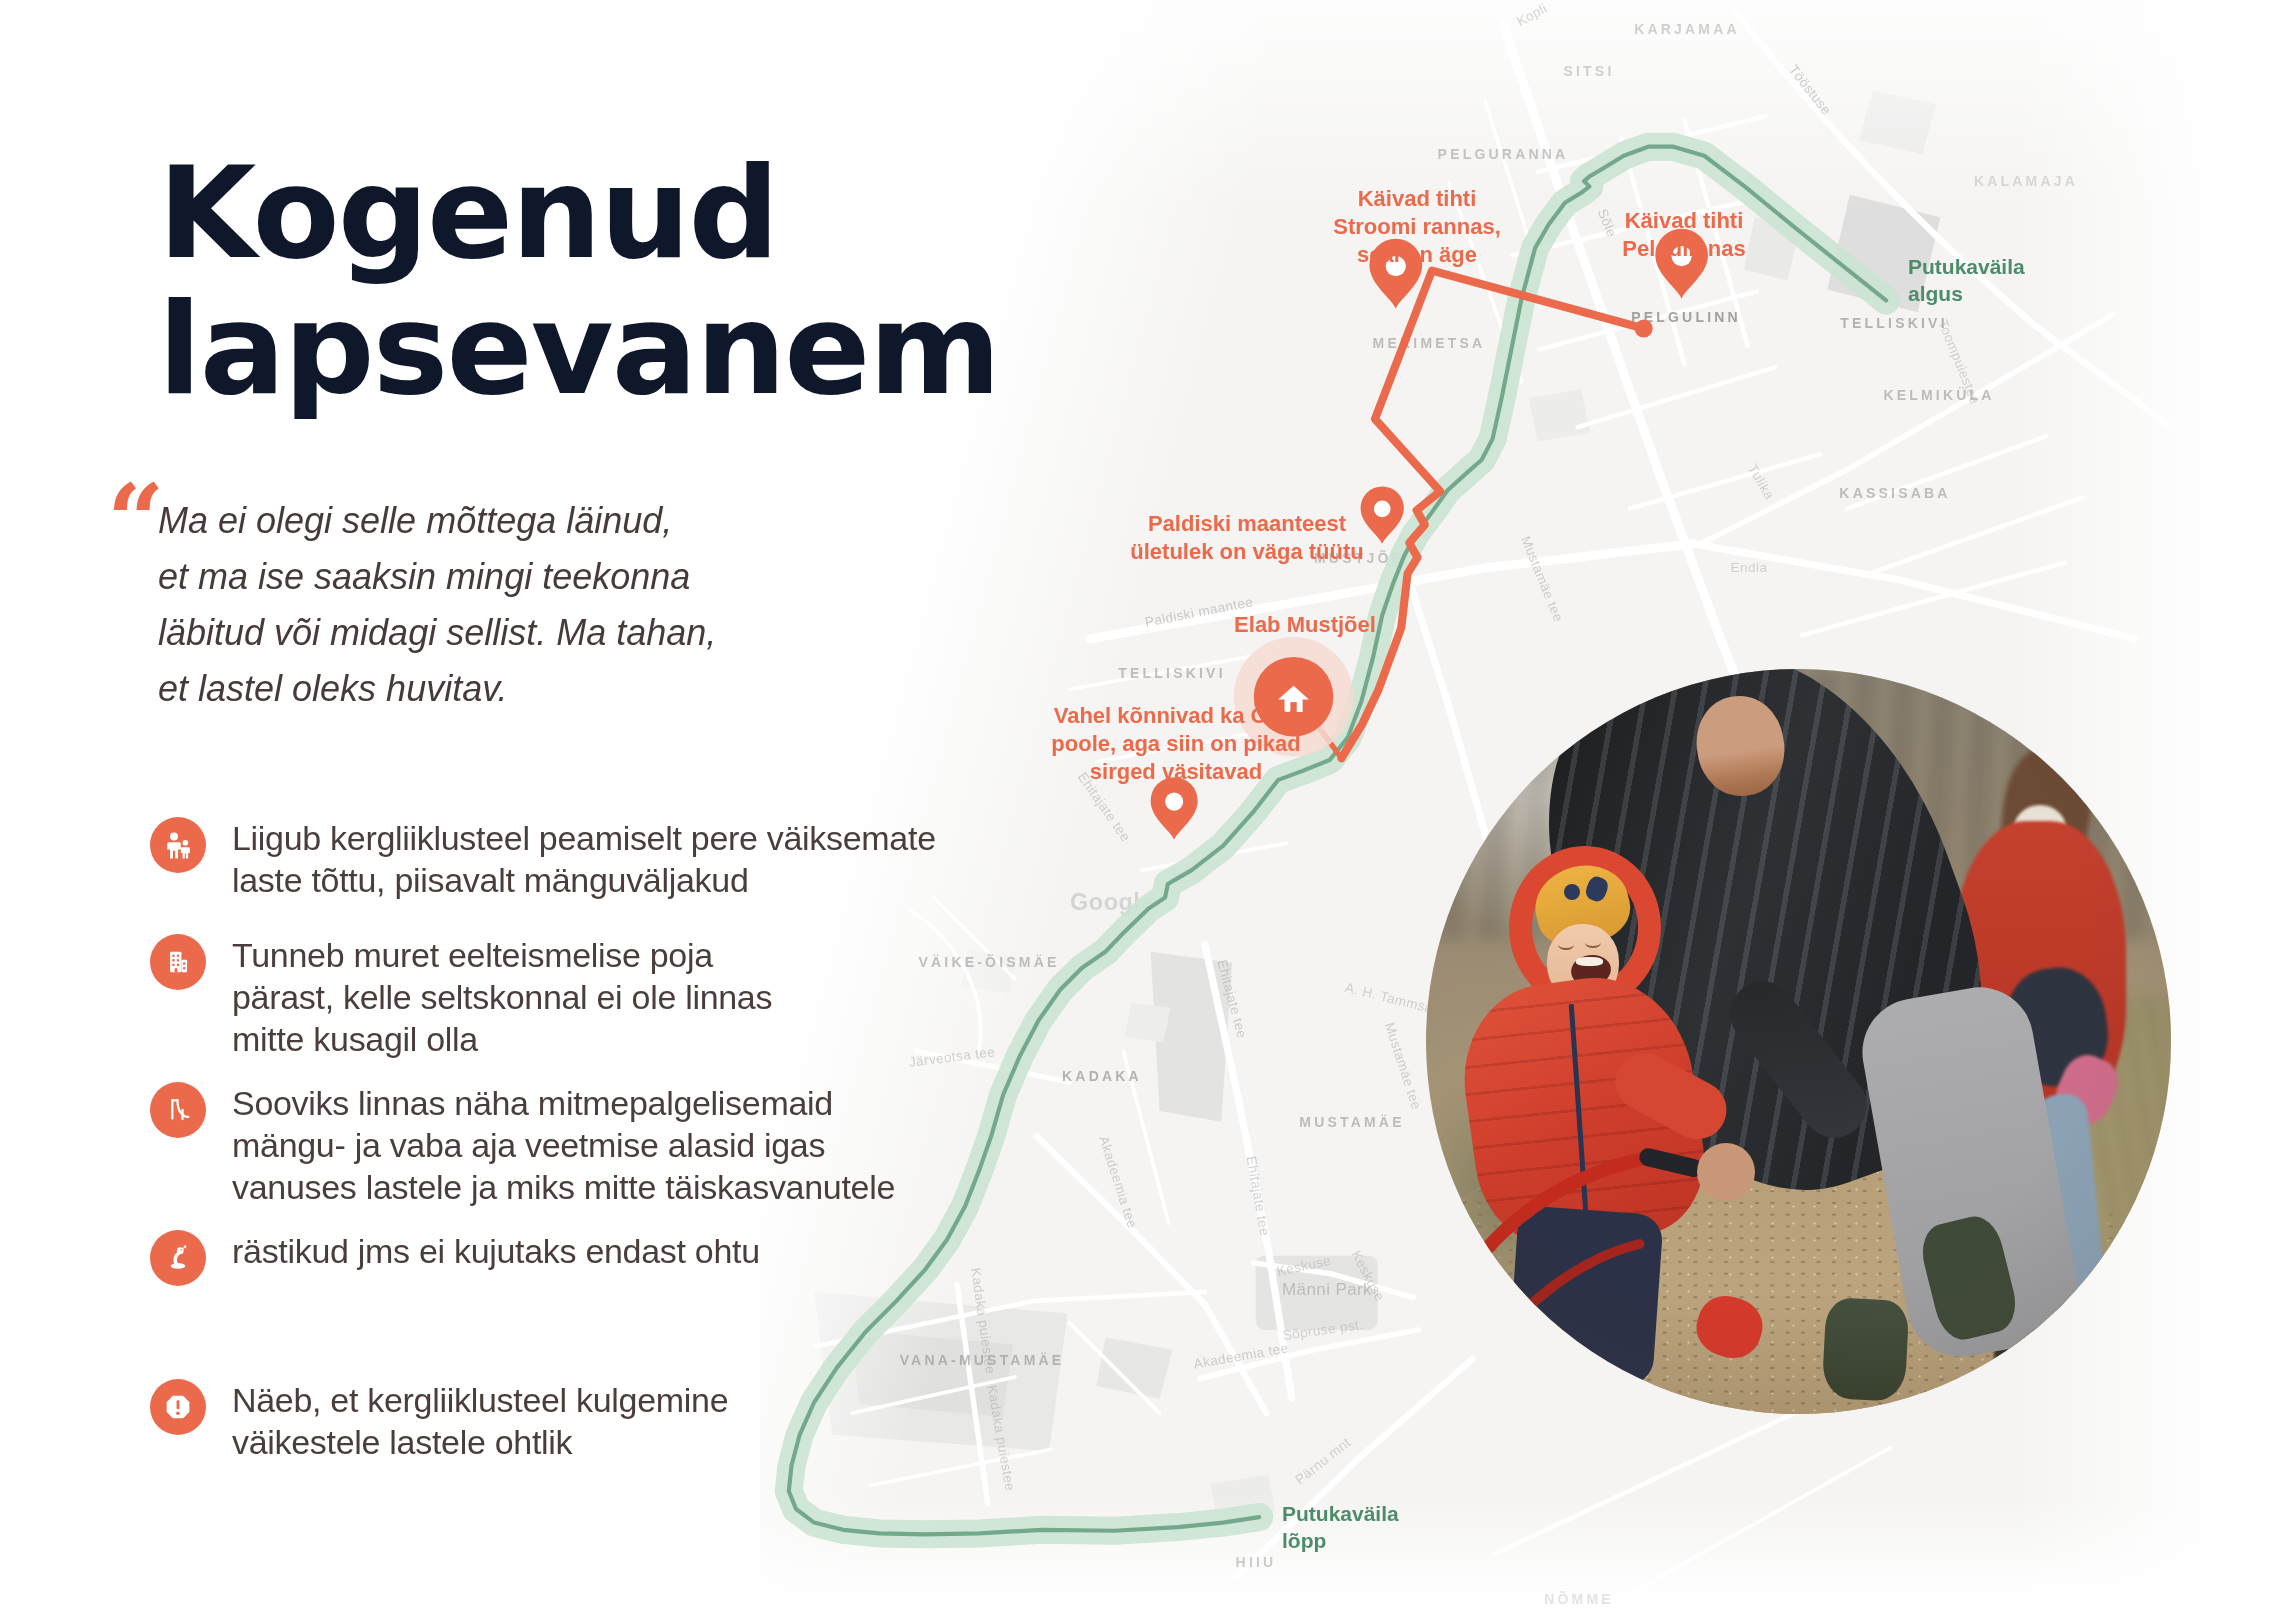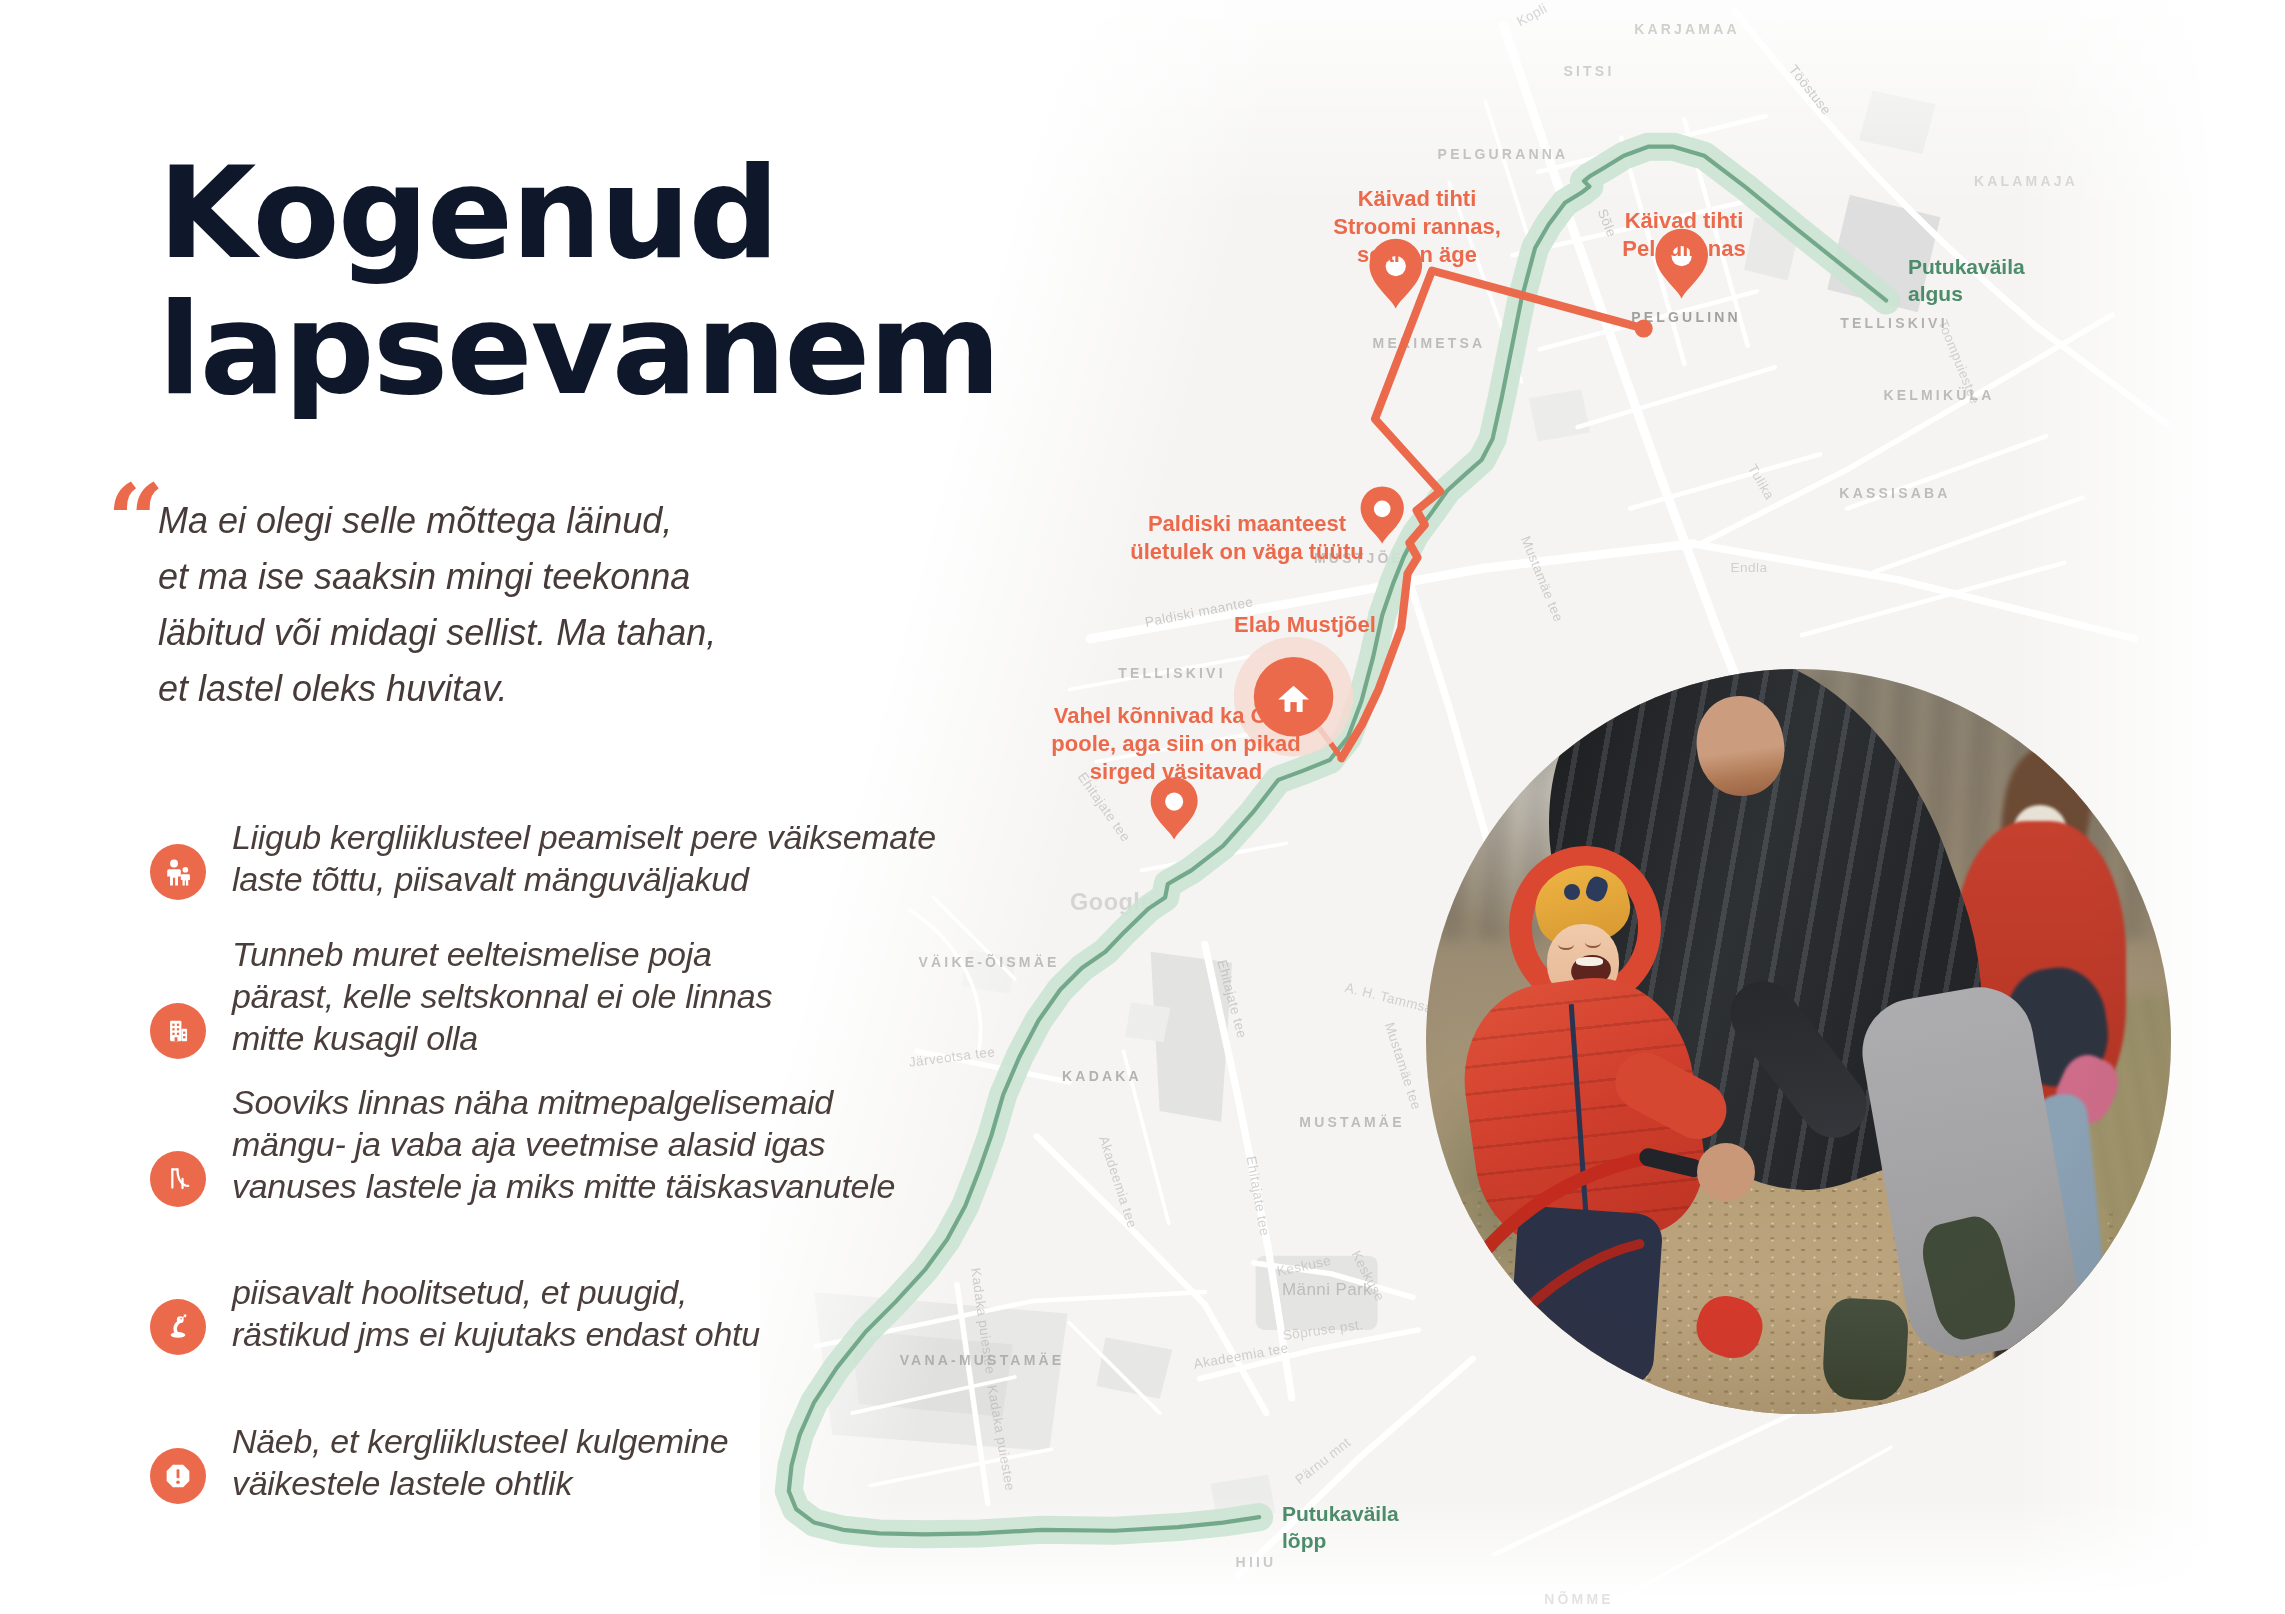--- a/index.html
+++ b/index.html
@@ -36,21 +36,21 @@
   .ann-g{position:absolute;color:#4C8C6A;font-weight:700;font-size:21px;line-height:27px;
          white-space:nowrap;}
 
   
   .title{position:absolute;left:158px;top:145px;color:#0f172a;font-family:"DejaVu Sans",sans-serif;
          font-weight:700;font-size:127px;line-height:136px;letter-spacing:-1.8px;}
   .qmark{position:absolute;left:107px;top:470px;color:#EC6A4C;font-size:100px;font-weight:700;
          font-family:"DejaVu Serif",serif;line-height:1;}
   .quote{position:absolute;left:158px;top:493px;color:#463B38;font-style:italic;
          font-size:36px;line-height:56px;}
-  .trait{position:absolute;display:flex;align-items:flex-end;font-style:italic;}
+  .trait{position:absolute;display:flex;align-items:flex-start;}
   .trait-icon{width:56px;height:56px;border-radius:50%;background:#EC6A4C;flex:0 0 56px;
               display:flex;align-items:center;justify-content:center;}
   .trait-text{margin-left:26px;color:#4A3E3B;font-size:34px;line-height:42px;letter-spacing:-0.3px;}
 
   
   .photo{position:absolute;left:1426px;top:669px;width:745px;height:745px;border-radius:50%;
          overflow:hidden;}
   .photo .p{position:absolute;}
 
   .pin-layer{pointer-events:none;}
@@ -361,21 +361,20 @@
     <div class="trait-icon">
       <svg width="34" height="34" viewBox="0 0 60 60">
         <ellipse cx="30" cy="44" rx="13" ry="5" fill="#fff"></ellipse>
         <path d="M30,44 C22,36 24,26 32,21" stroke="#fff" stroke-width="6" fill="none" stroke-linecap="round"></path>
         <circle cx="34" cy="17" r="6" fill="#fff"></circle>
         <circle cx="35.5" cy="15.5" r="1.4" fill="#EC6A4C"></circle>
         <path d="M39,13 l5,-4 M44,9 l-1,3 M44,9 l-3,0" stroke="#fff" stroke-width="2" fill="none" stroke-linecap="round"></path>
       </svg>
     </div>
     <div class="trait-text">
-      <div>piisavalt hoolitsetud, et puugid,</div>
       <div>rästikud jms ei kujutaks endast ohtu</div>
     </div>
   </div>
 
   <div class="trait" style="left:150px;top:1379px;height:125px">
     <div class="trait-icon">
       <svg width="34" height="34" viewBox="0 0 60 60">
         <path d="M21,10 h18 l11,11 v18 l-11,11 h-18 l-11,-11 v-18 z" fill="#fff"></path>
         <rect x="27.5" y="18" width="5" height="16" rx="2" fill="#EC6A4C"></rect>
         <circle cx="30" cy="41" r="3.2" fill="#EC6A4C"></circle>

